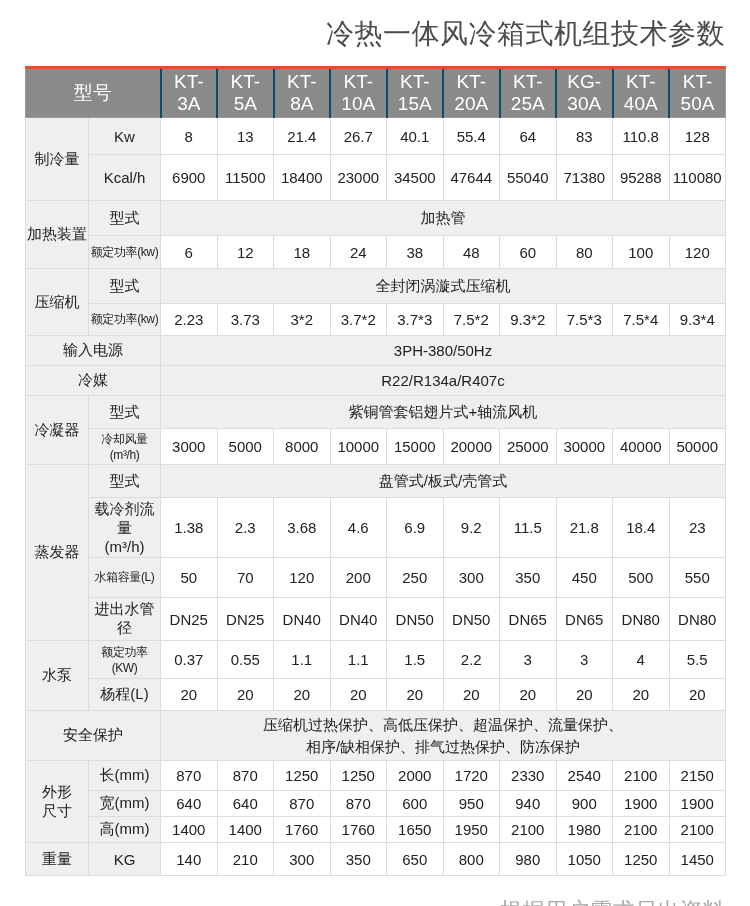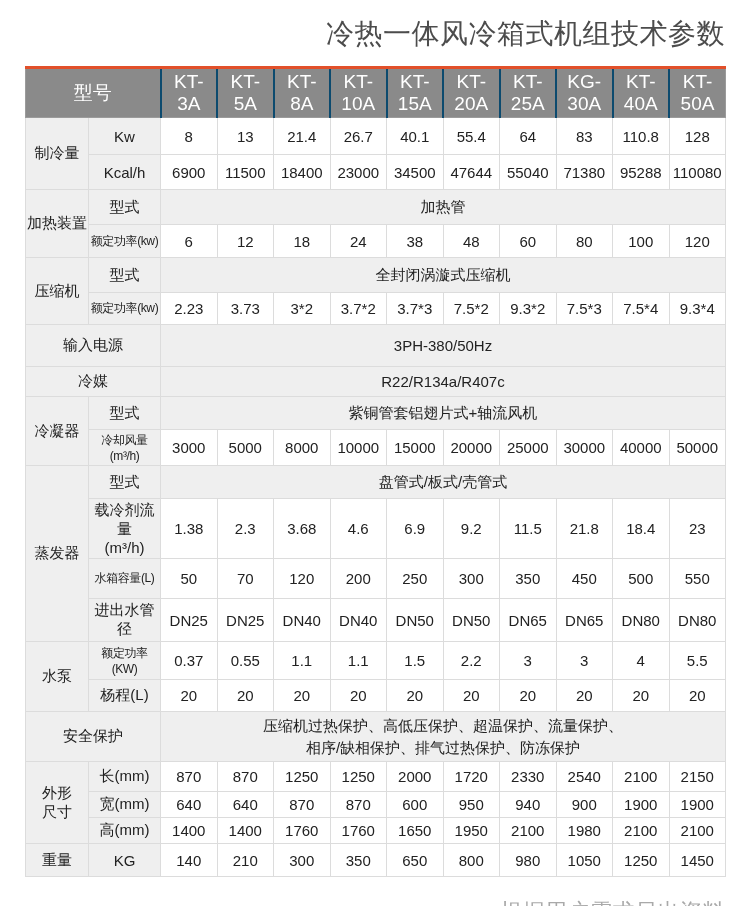--- a/index.html
+++ b/index.html
@@ -105,21 +105,21 @@
             <td class="val">13</td>
             <td class="val">21.4</td>
             <td class="val">26.7</td>
             <td class="val">40.1</td>
             <td class="val">55.4</td>
             <td class="val">64</td>
             <td class="val">83</td>
             <td class="val">110.8</td>
             <td class="val">128</td>
           </tr>
-          <tr style="height: 35px;">
+          <tr style="height: 46px;">
             <td class="label">Kcal/h</td>
             <td class="val">6900</td>
             <td class="val">11500</td>
             <td class="val">18400</td>
             <td class="val">23000</td>
             <td class="val">34500</td>
             <td class="val">47644</td>
             <td class="val">55040</td>
             <td class="val">71380</td>
             <td class="val">95288</td>
@@ -154,21 +154,21 @@
             <td class="val">3.73</td>
             <td class="val">3*2</td>
             <td class="val">3.7*2</td>
             <td class="val">3.7*3</td>
             <td class="val">7.5*2</td>
             <td class="val">9.3*2</td>
             <td class="val">7.5*3</td>
             <td class="val">7.5*4</td>
             <td class="val">9.3*4</td>
           </tr>
-          <tr style="height: 42px;">
+          <tr style="height: 30px;">
             <td class="label wide" colspan="2">输入电源</td>
             <td class="merged" colspan="10">3PH-380/50Hz</td>
           </tr>
           <tr style="height: 30px;">
             <td class="label wide" colspan="2">冷媒</td>
             <td class="merged" colspan="10">R22/R134a/R407c</td>
           </tr>
           <tr style="height: 33px;">
             <td class="group" rowspan="2">冷凝器</td>
             <td class="label">型式</td>

